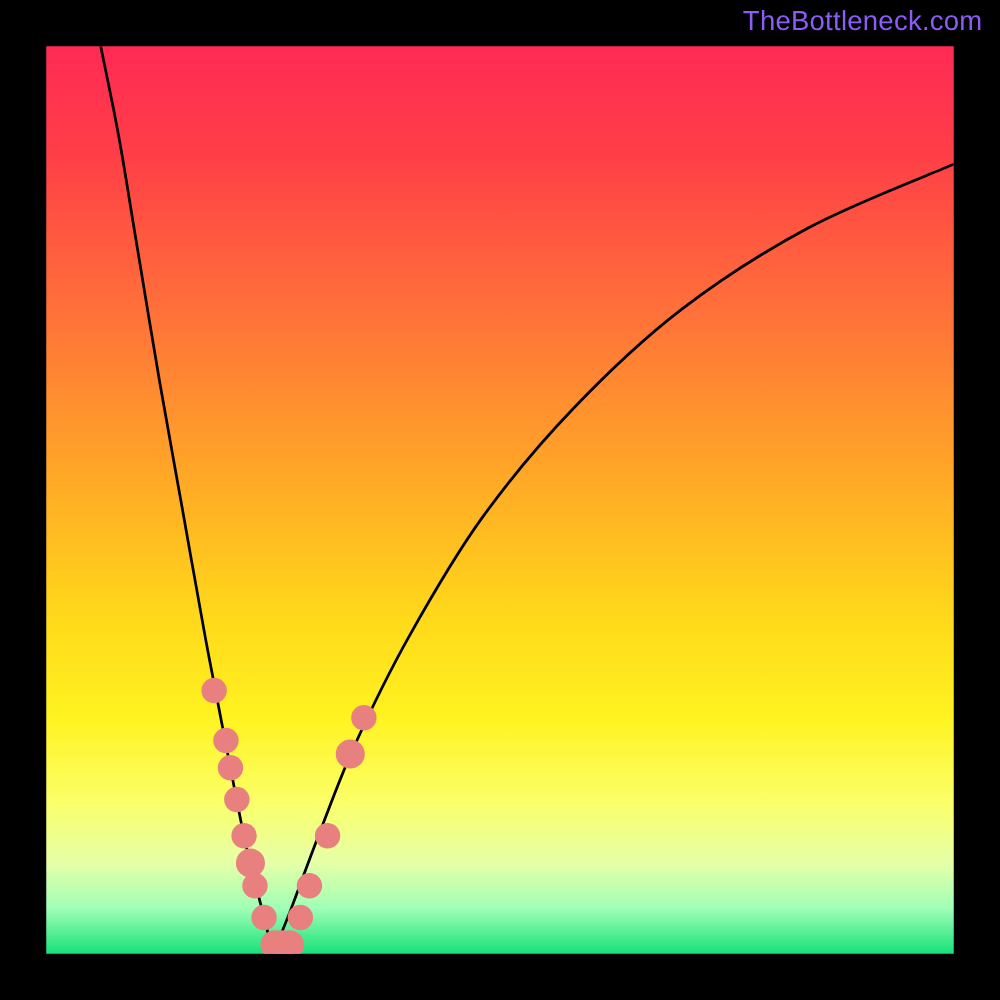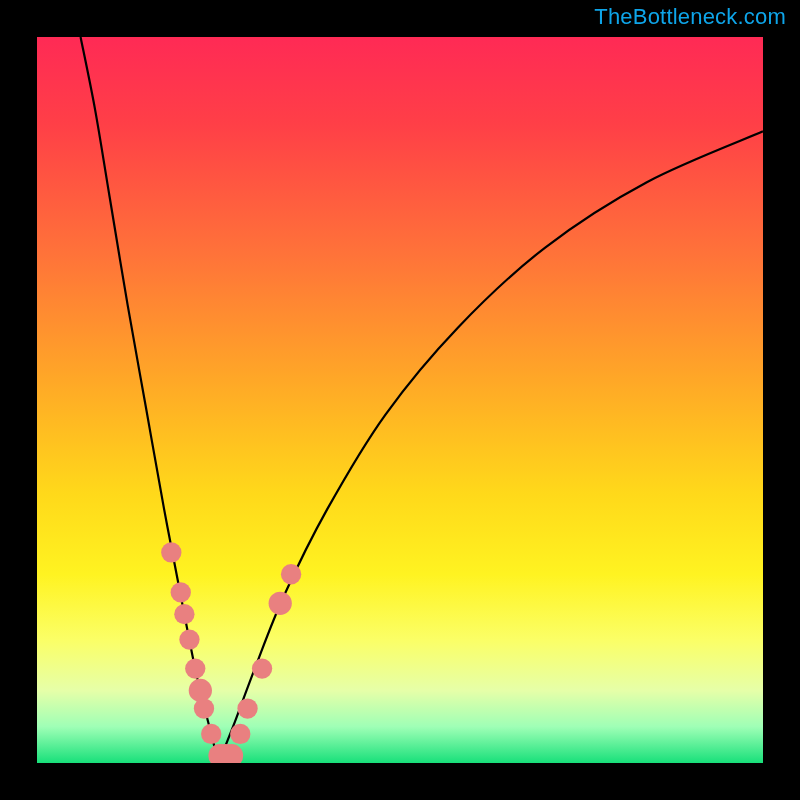--- a/index.html
+++ b/index.html
@@ -24,21 +24,21 @@
     box-sizing: border-box;
   }
   .gradient-bg {
     position: absolute;
     inset: 0;
   }
   .watermark {
     position: absolute;
     top: 4px;
     right: 14px;
-    color: #0ea5e9;
+    color: #8b5cf6;
     font-size: 22px;
     font-weight: 400;
     letter-spacing: 0.2px;
     user-select: none;
   }
   svg.curve {
     position: absolute;
     inset: 0;
     width: 100%;
     height: 100%;

